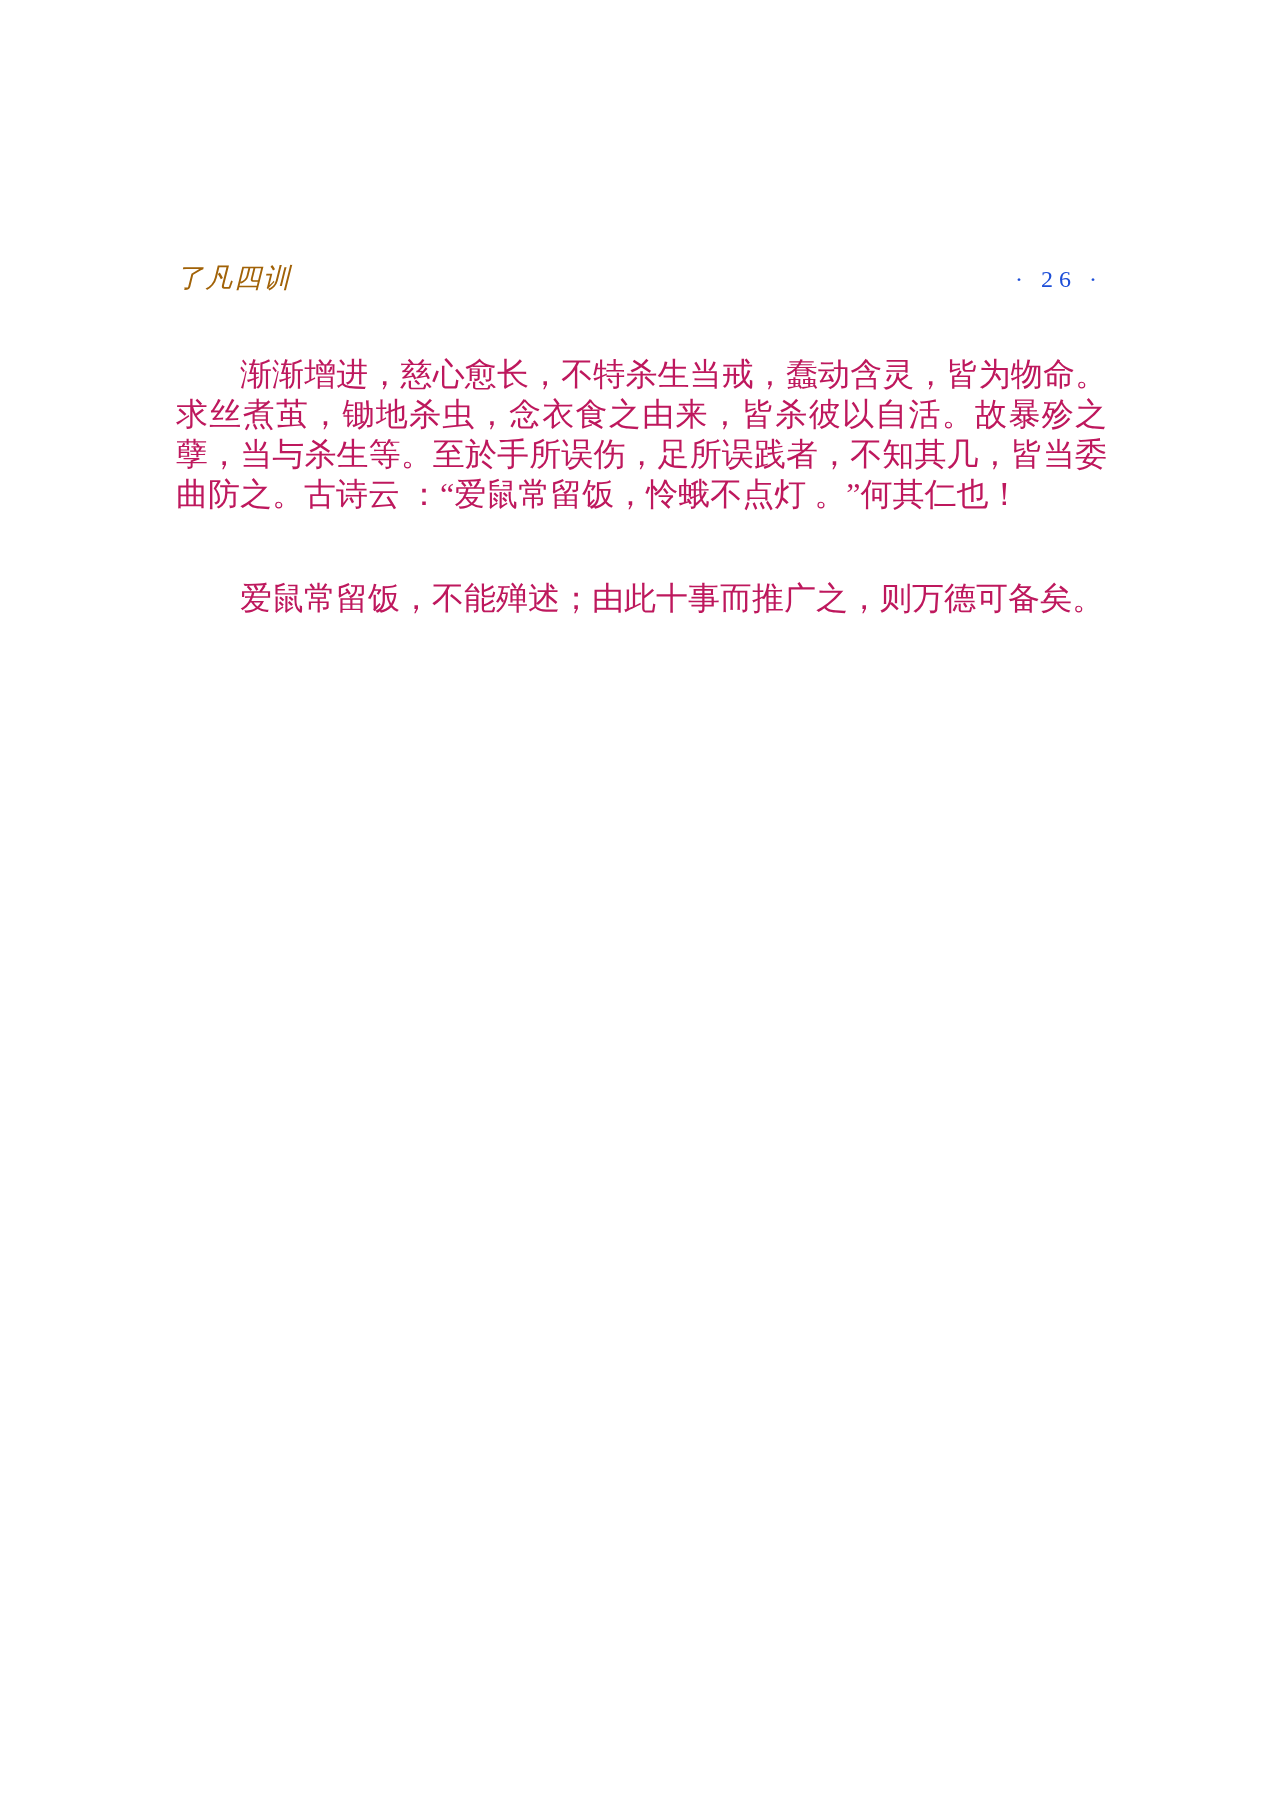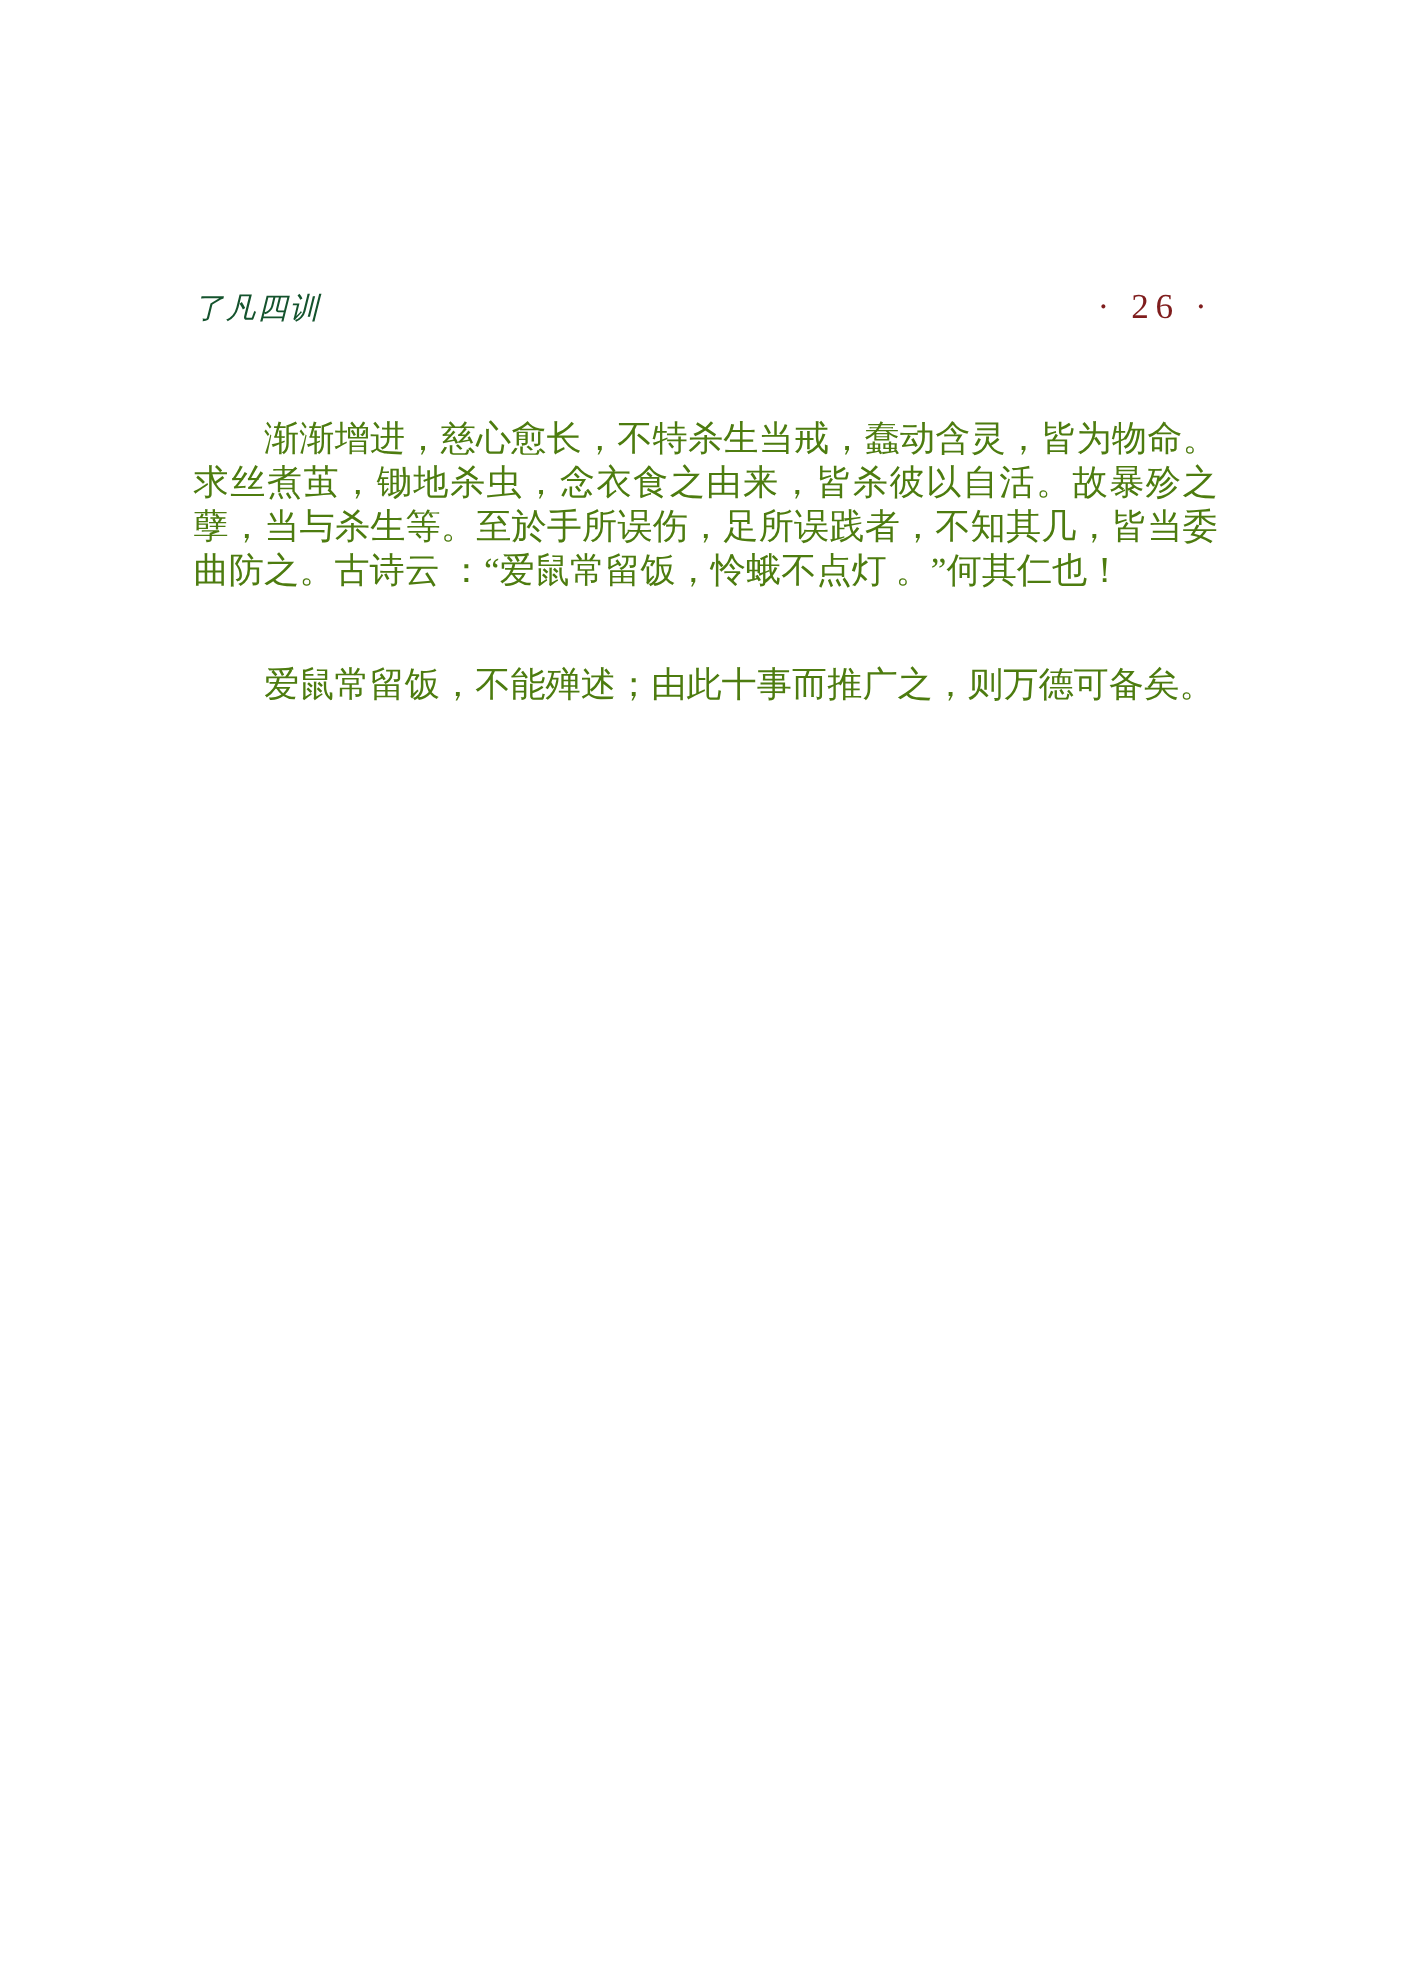--- a/index.html
+++ b/index.html
@@ -24,35 +24,35 @@
   }
   .header-row {
     display: flex;
     justify-content: space-between;
     align-items: baseline;
   }
   .book-title {
     font-size: 27px;
     font-style: italic;
     letter-spacing: 2px;
-    color: #14532d;
+    color: #a16207;
   }
   .page-number {
-    font-size: 32px;
+    font-size: 24px;
     letter-spacing: 6px;
-    color: #7f1d1d;
+    color: #1d4ed8;
     padding-right: 4px;
   }
   .body-text {
-    margin-top: 80px;
+    margin-top: 58px;
     font-size: 32px;
     line-height: 40px;
     text-align: justify;
     text-justify: inter-ideograph;
-    color: #4d7c0f;
+    color: #be185d;
   }
   .body-text p {
     margin: 0;
     text-indent: 2em;
   }
   .body-text p + p {
     margin-top: 64px;
   }
 </style>
 </head>

